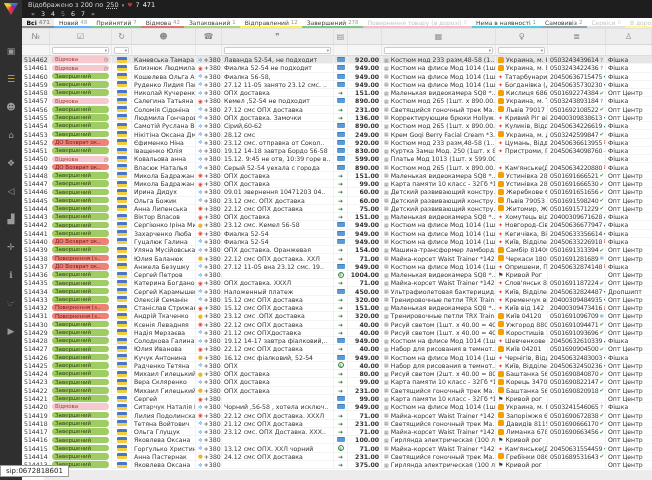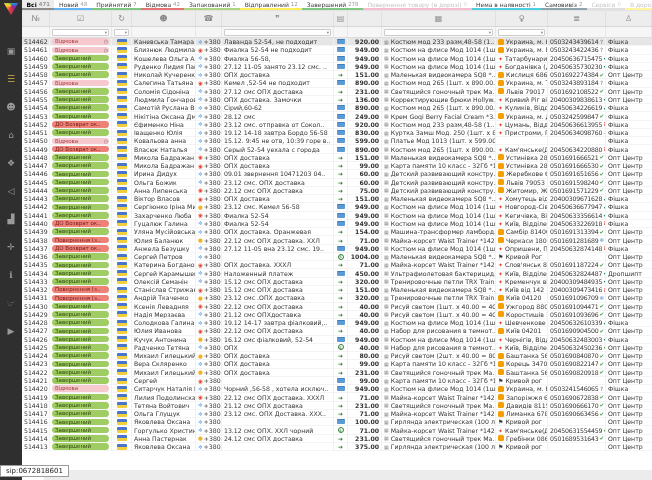--- a/index.html
+++ b/index.html
@@ -84,20 +84,39 @@
         <div class="sbi">◁</div>
         <div class="sbi">▟</div>
         <div class="sbi">✛</div>
         <div class="sbi">ℹ</div>
         <div class="sbi">☞</div>
         <div class="sbi">▶</div>
       </div>
   </aside>
 
   <div class="main">
+    <div class="topbar">
+      <div class="topline">
+        <span>Відображено з 200 по</span>
+        <span class="results-val">250</span>
+        <span class="caret">▾</span>
+        <span class="heart">♥</span>
+        <span>7</span>
+        <span class="total">471</span>
+      </div>
+      <div class="pager" id="pager">
+          <span class="pg-arrow">«</span>
+          <span class="pg-num">3</span>
+          <span class="pg-num">4</span>
+          <span class="pg-num cur">5</span>
+          <span class="pg-num">6</span>
+          <span class="pg-num">7</span>
+          <span class="pg-arrow">»</span>
+        </div>
+    </div>
 
     <nav class="tabs" id="tabs">
         <div class="tab active" style="border-bottom-color: rgb(141, 141, 141);">
           <span class="tlabel">Всі</span>
           <span class="tcount">471</span>
         </div>
         <div class="tab" style="border-bottom-color: rgb(100, 181, 246);">
           <span class="tlabel">Новий</span>
           <span class="tcount">48</span>
         </div>

